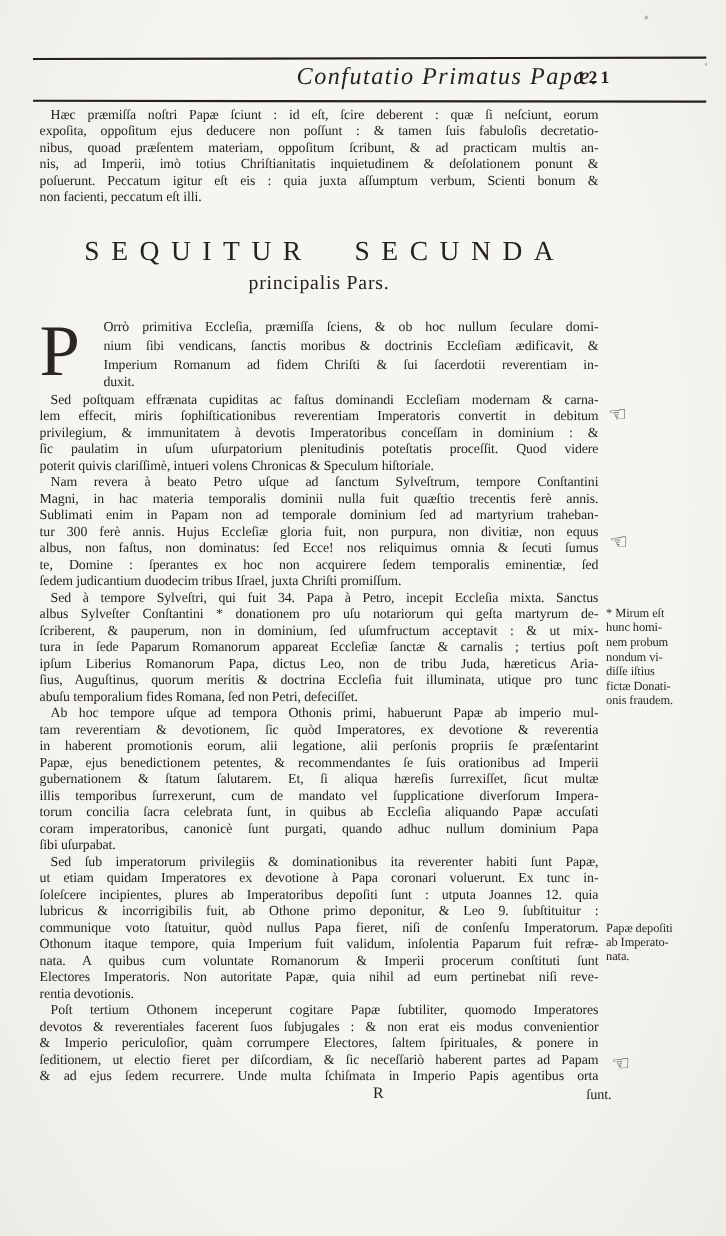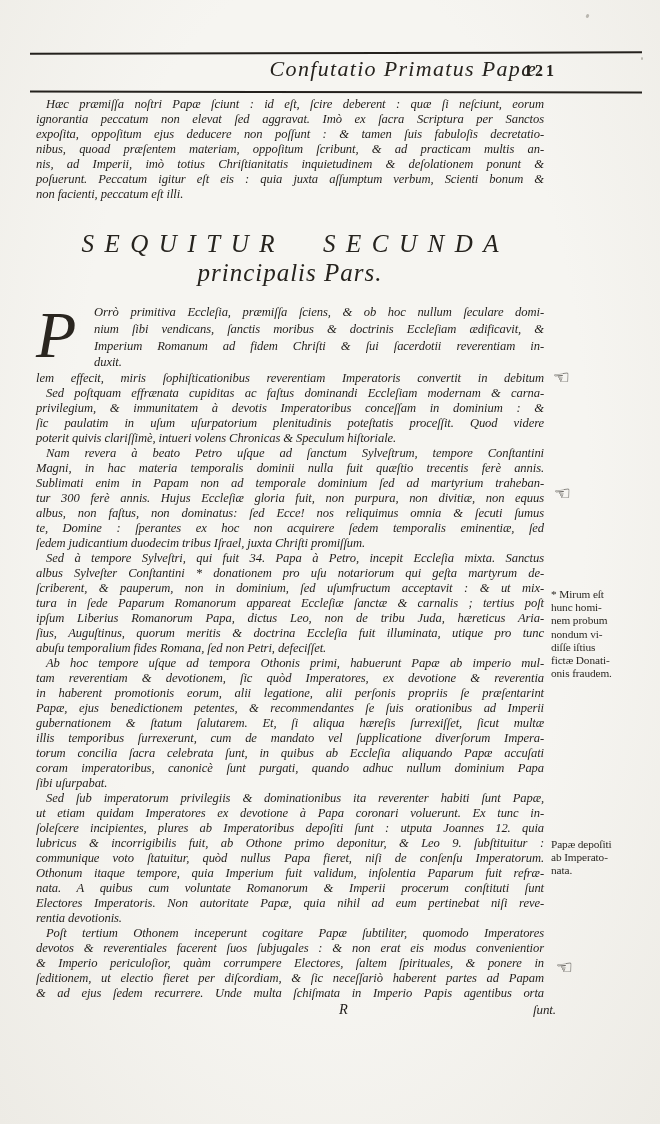--- a/index.html
+++ b/index.html
@@ -14,41 +14,41 @@
   .running-title{
     position:absolute;top:56px;left:36px;width:508px;text-align:right;
     font-style:italic;font-size:22px;letter-spacing:0.06em;color:#26231e;
   }
   .page-number{
     position:absolute;top:62px;left:524px;font-size:16px;font-weight:bold;
     letter-spacing:3px;color:#26231e;text-align:right;
   }
   .body-col{
     position:absolute;left:36px;top:97px;width:508px;
-    font-size:12.6px;line-height:15px;letter-spacing:-0.1px;font-style:italic;
+    font-size:12.6px;line-height:15px;letter-spacing:-0.1px;
   }
   .line{text-align:justify;text-align-last:justify;height:15px;overflow:visible;}
   .line.last{text-align-last:left;}
   .para-dropcap{line-height:16.8px;}
   .para-dropcap .line{height:16.8px;}
   .dropcap{
     float:left;width:50px;height:62px;margin:3px 8px 0 0;
     font-size:66px;line-height:56px;color:#2a2620;
   }
   .sec-heading{margin-top:27px;margin-bottom:18px;text-align:center;}
   .sec-heading-1{font-size:25px;line-height:30px;letter-spacing:0.42em;word-spacing:0.85em;margin-left:0.42em;color:#26231e;}
-  .sec-heading-2{font-size:25px;line-height:27px;letter-spacing:0.04em;color:#26231e;}
+  .sec-heading-2{font-size:18px;line-height:27px;letter-spacing:0.04em;color:#26231e;}
   .sigline{position:relative;height:16px;margin-top:1px;font-size:13px;}
   .sig{position:absolute;left:303px;font-size:14.5px;}
   .catchword{position:absolute;right:-12px;}
   .margin-note{
     position:absolute;left:551px;width:96px;
     font-size:11.3px;line-height:13.2px;color:#2a2722;letter-spacing:-0.1px;
   }
-  .note-0{top:588px;}
+  .note-0{top:552px;}
   .note-1{top:838px;}
   .manicule{
     position:absolute;font-family:"DejaVu Sans", sans-serif;
     font-size:19px;color:#2a2722;transform:rotate(-4deg);
   }
   .manicule-0{left:553px;top:366px;}
   .manicule-1{left:554px;top:482px;}
   .manicule-2{left:556px;top:956px;}
   .speck{position:absolute;background:#8a867e;border-radius:50%;opacity:.55;}
   .speck-0{left:586px;top:14px;width:3px;height:4px;transform:rotate(30deg);}
@@ -61,21 +61,20 @@
 
   <div class="rule rule-top"></div>
   <div class="running-title">Confutatio Primatus Papæ.</div>
   <div class="page-number">121</div>
   <div class="rule rule-bottom"></div>
 
   <div class="body-col">
     <div id="para-slot-first">
         <div class="para">
           <div class="line" style="text-indent: 10px;">Hæc præmiſſa noſtri Papæ ſciunt : id eſt, ſcire deberent : quæ ſi neſciunt, eorum</div>
-          <div class="line">ignorantia peccatum non elevat ſed aggravat.  Imò ex ſacra Scriptura per Sanctos</div>
           <div class="line">expoſita, oppoſitum ejus deducere non poſſunt : &amp; tamen ſuis fabuloſis decretatio-</div>
           <div class="line">nibus, quoad præſentem materiam, oppoſitum ſcribunt, &amp; ad practicam multis an-</div>
           <div class="line">nis, ad Imperii, imò totius Chriſtianitatis inquietudinem &amp; deſolationem ponunt &amp;</div>
           <div class="line">poſuerunt.  Peccatum igitur eſt eis : quia juxta aſſumptum verbum, Scienti bonum &amp;</div>
           <div class="line last">non facienti, peccatum eſt illi.</div>
         </div>
       </div>
 
     <div class="sec-heading">
       <div class="sec-heading-1">SEQUITUR SECUNDA</div>
@@ -84,22 +83,22 @@
 
     <div id="para-slot-rest">
         <div class="para para-dropcap">
           <div class="dropcap">P</div>
           <div class="line">Orrò primitiva Eccleſia, præmiſſa ſciens, &amp; ob hoc nullum ſeculare domi-</div>
           <div class="line">nium ſibi vendicans, ſanctis moribus &amp; doctrinis Eccleſiam ædificavit, &amp;</div>
           <div class="line">Imperium Romanum ad fidem Chriſti &amp; ſui ſacerdotii reverentiam in-</div>
           <div class="line last">duxit.</div>
         </div>
         <div class="para">
+          <div class="line" style="text-indent: 10px;">Sed poſtquam effrænata cupiditas ac faſtus dominandi Eccleſiam modernam &amp; carna-</div>
           <div class="line">lem effecit, miris ſophiſticationibus reverentiam Imperatoris convertit in debitum</div>
-          <div class="line" style="text-indent: 10px;">Sed poſtquam effrænata cupiditas ac faſtus dominandi Eccleſiam modernam &amp; carna-</div>
           <div class="line">privilegium, &amp; immunitatem à devotis Imperatoribus conceſſam in dominium : &amp;</div>
           <div class="line">ſic paulatim in uſum uſurpatorium plenitudinis poteſtatis proceſſit.  Quod videre</div>
           <div class="line last">poterit quivis clariſſimè, intueri volens Chronicas &amp; Speculum hiſtoriale.</div>
         </div>
         <div class="para">
           <div class="line" style="text-indent: 10px;">Nam revera à beato Petro uſque ad ſanctum Sylveſtrum, tempore Conſtantini</div>
           <div class="line">Magni, in hac materia temporalis dominii nulla fuit quæſtio trecentis ferè annis.</div>
           <div class="line">Sublimati enim in Papam non ad temporale dominium ſed ad martyrium traheban-</div>
           <div class="line">tur 300 ferè annis.  Hujus Eccleſiæ gloria fuit, non purpura, non divitiæ, non equus</div>
           <div class="line">albus, non faſtus, non dominatus: ſed Ecce! nos reliquimus omnia &amp; ſecuti ſumus</div>

